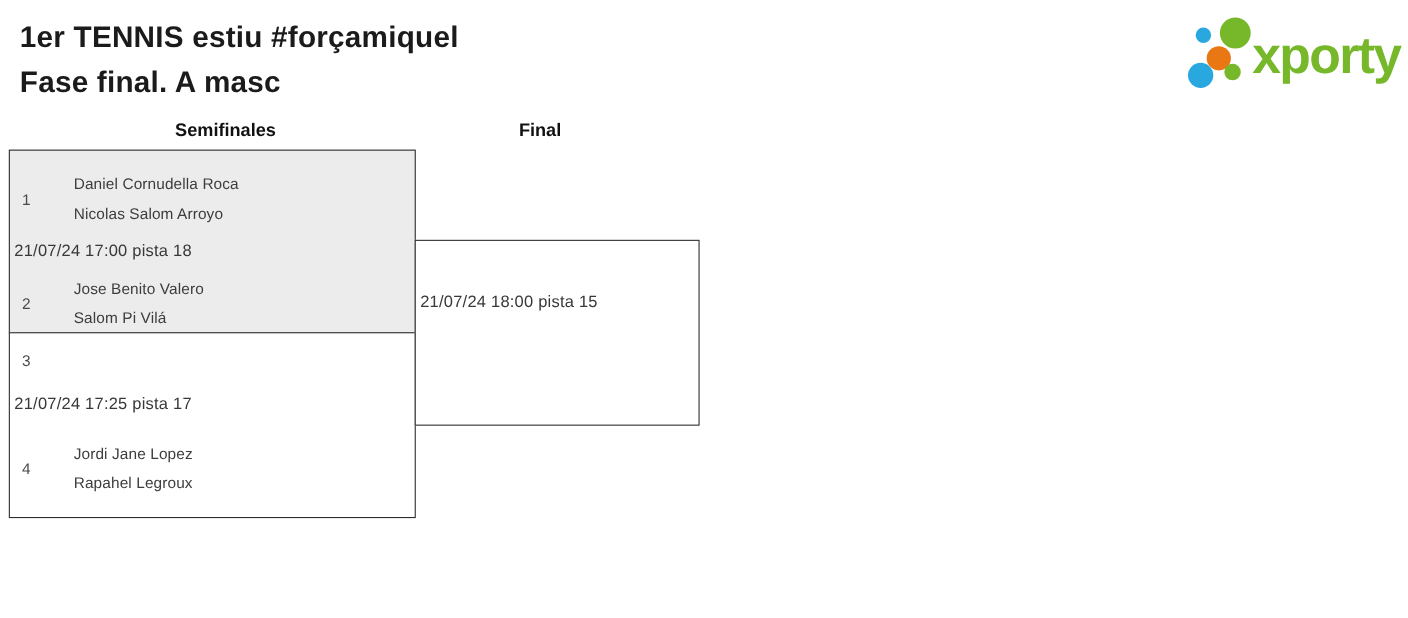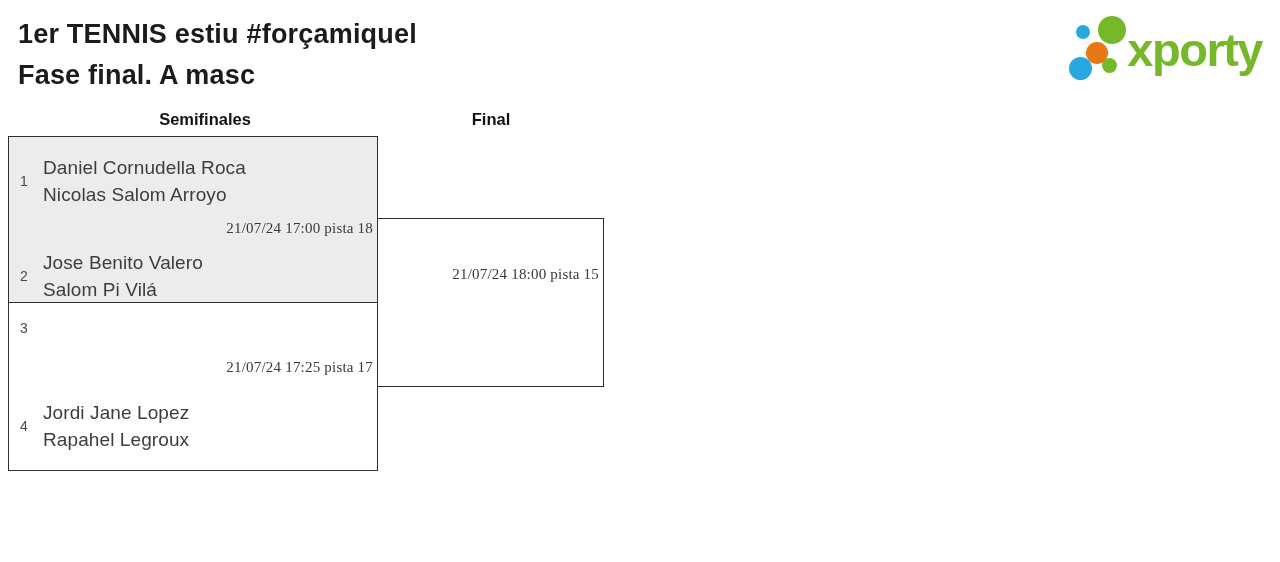--- a/index.html
+++ b/index.html
@@ -16,21 +16,21 @@
   .title-block { position: absolute; left: 2px; top: 2px; }
   .title-line {
     font-size: 27px;
     font-weight: 600;
     color: #1b1b1b;
     line-height: 33px;
     letter-spacing: 0.2px;
   }
 
   
-  .logo { position: absolute; top: 2px; right: 18px; display: flex; align-items: flex-start; cursor: pointer; }
+  .logo { position: absolute; top: 2px; right: 7px; display: flex; align-items: flex-start; cursor: pointer; }
   .dots { position: relative; width: 64px; height: 68px; }
   .dot { position: absolute; border-radius: 50%; }
   .dot-blue-small  { left: 11px; top: 11px; width: 14px; height: 14px; background: var(--dot-blue, #29a8e0); }
   .dot-green-big   { left: 33px; top: 2px;  width: 28px; height: 28px; background: var(--accent-green, #76b82a); }
   .dot-orange      { left: 21px; top: 28px; width: 22px; height: 22px; background: var(--dot-orange, #e87714); }
   .dot-blue-big    { left: 4px;  top: 43px; width: 23px; height: 23px; background: var(--dot-blue, #29a8e0); }
   .dot-green-small { left: 37px; top: 44px; width: 15px; height: 15px; background: var(--accent-green, #76b82a); }
   .wordmark {
     margin-left: -6px;
     margin-top: 8px;
@@ -57,43 +57,43 @@
     position: absolute;
     border: 1px solid var(--border-color, #2e2e2e);
     background: #ffffff;
     display: flex;
     flex-direction: column;
     justify-content: space-between;
     padding: 9px 0 9px 0;
   }
   .match.m1 { left: 0; top: 128px; width: 370px; height: 167px; background: var(--match-highlight, #ececec); }
   .match.m2 { left: 0; top: 294px; width: 370px; height: 169px; }
-  .match.mf { left: 369px; top: 210px; width: 227px; height: 169px; justify-content: flex-start; }
+  .match.mf { left: 369px; top: 210px; width: 259px; height: 169px; justify-content: flex-start; }
 
   .team { display: flex; align-items: center; padding-left: 7px; }
   .seed {
     width: 14px;
     text-align: center;
     font-size: 14px;
     color: #4a4a4a;
     flex: 0 0 auto;
   }
   .players { margin-left: 5px; }
   .player {
-    font-size: 19px;
+    font-size: 14px;
     line-height: 19px;
     color: #3d3d3d;
     letter-spacing: 0.1px;
+    margin-left: 24px;
   }
   .schedule {
-    text-align: right;
+    text-align: left;
     font-size: 15px;
     color: #383838;
     letter-spacing: 0.2px;
-    font-family: Liberation Serif, serif;
   }
   .match.mf .schedule { margin-top: 34px; }
 </style>
 </head>
 <body>
 
 <div class="page">
 
   <div class="title-block">
     <div class="title-line">1er TENNIS estiu #forçamiquel</div>

